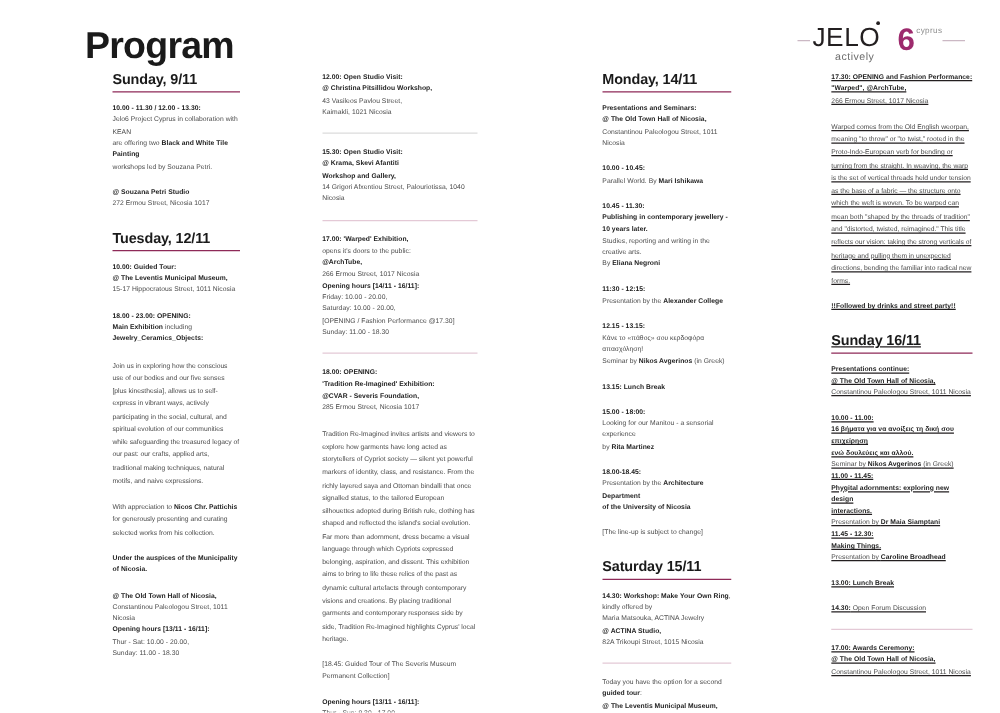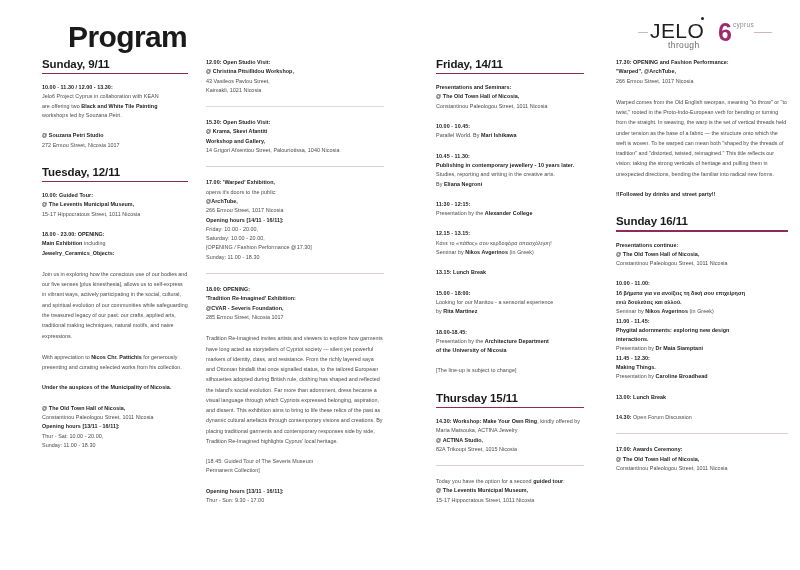--- a/index.html
+++ b/index.html
@@ -54,25 +54,26 @@
 
   
   .cols {
     position: absolute; left: 0; top: 58px;
     width: 800px; height: 505px;
     display: flex;
   }
   .col {
     padding: 0 10px 0 0;
     position: relative;
+    margin-left: 48px;
   }
   .col-1 { width: 198px; padding-left: 42px; }
   .col-2 { width: 196px; padding-left: 8px; }
   .col-3 { width: 200px; padding-left: 42px; }
-  .col-4 { width: 206px; padding-left: 22px; padding-right: 12px; }
+  .col-4 { width: 206px; padding-left: 22px; padding-right: 22px; text-decoration: underline; }
 
   
   .day-head {
     font-size: 11.5px; font-weight: 700; letter-spacing: -0.1px;
     color: #1a1a1a; margin-bottom: 3px;
   }
   .day-rule {
     height: 1.2px; background: #8e2a58; margin-bottom: 9px;
   }
   .day-block { margin-bottom: 16px; }
@@ -99,21 +100,21 @@
 
 <div class="page">
 
   <div class="logo">
     <div class="logo-rule-l"></div>
     <div class="logo-rule-r"></div>
     <div class="logo-word">JELO</div>
     <div class="logo-dot"></div>
     <div class="logo-six">6</div>
     <div class="logo-cyprus">cyprus</div>
-    <div class="logo-project">through</div>
+    <div class="logo-project">actively</div>
   </div>
 
   <h1 class="page-title">Program</h1>
 
   <div class="cols" id="columns-root">
       <div class="col col-1">
         <div class="day-block">
           <div class="day-head">Sunday, 9/11</div>
           <div class="day-rule"></div>
           <div class="entry">
@@ -200,21 +201,21 @@
             <div class="ln">Permanent Collection]</div>
           </div>
           <div class="entry">
             <div class="ln b">Opening hours [13/11 - 16/11]:</div>
             <div class="ln">Thur - Sun: 9.30 - 17.00</div>
           </div>
         </div>
       </div>
       <div class="col col-3">
         <div class="day-block">
-          <div class="day-head">Friday, 14/11</div>
+          <div class="day-head">Monday, 14/11</div>
           <div class="day-rule"></div>
           <div class="entry">
             <div class="ln b">Presentations and  Seminars:</div>
             <div class="ln b">@ The Old Town Hall of Nicosia,</div>
             <div class="ln">Constantinou Paleologou Street, 1011 Nicosia</div>
           </div>
           <div class="entry">
             <div class="ln b">10.00 - 10.45:</div>
             <div class="ln">Parallel World. By <b>Mari Ishikawa</b></div>
           </div>
@@ -244,21 +245,21 @@
           <div class="entry">
             <div class="ln b">18.00-18.45:</div>
             <div class="ln">Presentation by the <b>Architecture Department</b></div>
             <div class="ln b">of the University of Nicosia</div>
           </div>
           <div class="entry">
             <div class="ln">[The line-up is subject to change]</div>
           </div>
         </div>
         <div class="day-block">
-          <div class="day-head">Thursday 15/11</div>
+          <div class="day-head">Saturday 15/11</div>
           <div class="day-rule"></div>
           <div class="entry">
             <div class="ln"><b>14.30: Workshop: Make Your Own Ring</b>, kindly offered by</div>
             <div class="ln">Maria Matsouka, ACTINA Jewelry</div>
             <div class="ln b">@ ACTINA Studio,</div>
             <div class="ln">82A Trikoupi Street, 1015 Nicosia</div>
           </div>
           <div class="sep pink"></div>
           <div class="entry">
             <div class="ln">Today you have the option for a second <b>guided tour</b>:</div>

